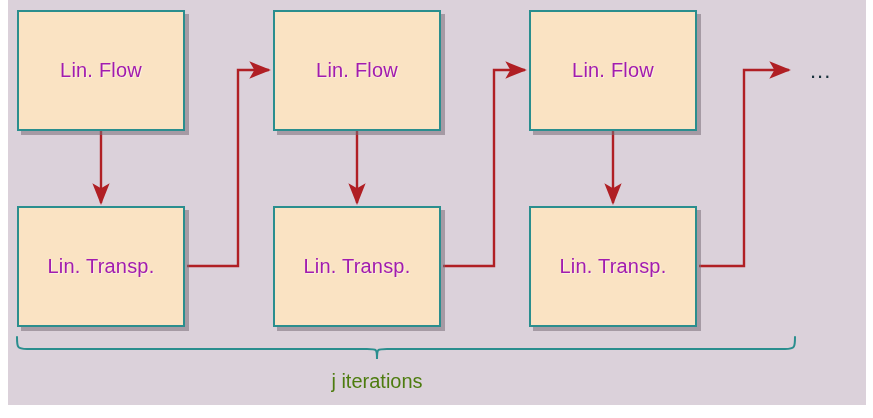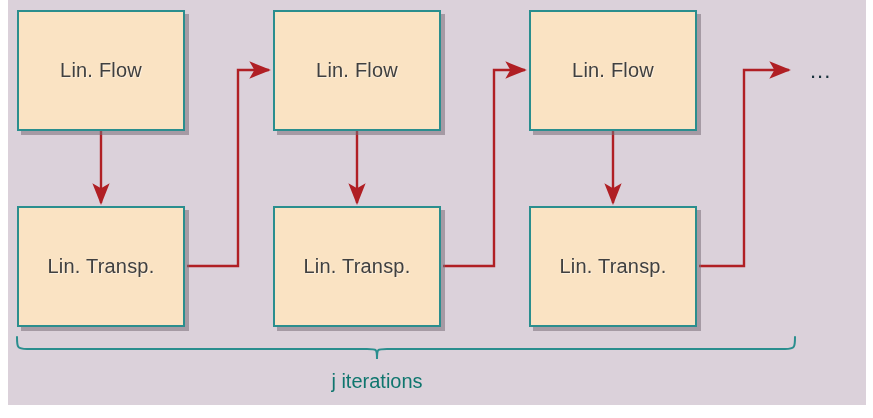--- a/index.html
+++ b/index.html
@@ -41,36 +41,36 @@
     box-sizing: border-box;
     background: #fae3c3;
     border: 2px solid #2a8e8e;
     display: flex;
     align-items: center;
     justify-content: center;
     box-shadow: 4px 4px 0 0 rgba(120,110,120,0.55);
   }
   .node-label {
     font-size: 20px;
-    color: #404040;
+    color: #a21caf;
     letter-spacing: 0.2px;
     white-space: nowrap;
     text-shadow: 1px 1px 0 rgba(255,255,255,0.45);
   }
   .ellipsis-label {
     position: absolute;
     font-size: 22px;
     color: #18323c;
     letter-spacing: 1px;
     line-height: 1;
   }
   .brace-label {
     position: absolute;
     font-size: 20px;
-    color: #0f766e;
+    color: #4d7c0f;
     white-space: nowrap;
     text-align: center;
   }
 </style>
 </head>
 <body>
 
 <div id="diagram-root">
 
   <div id="canvas"></div>

